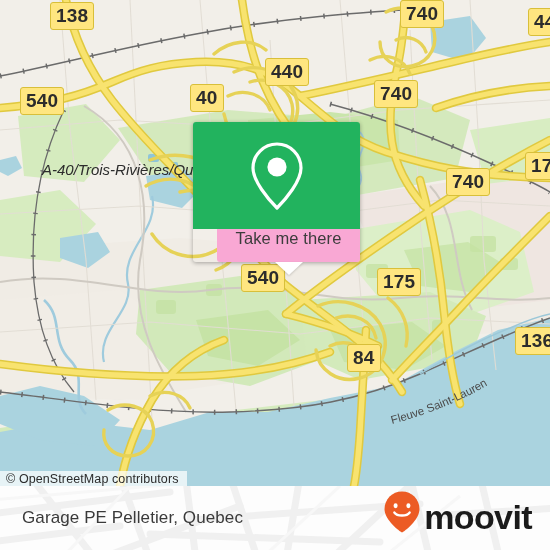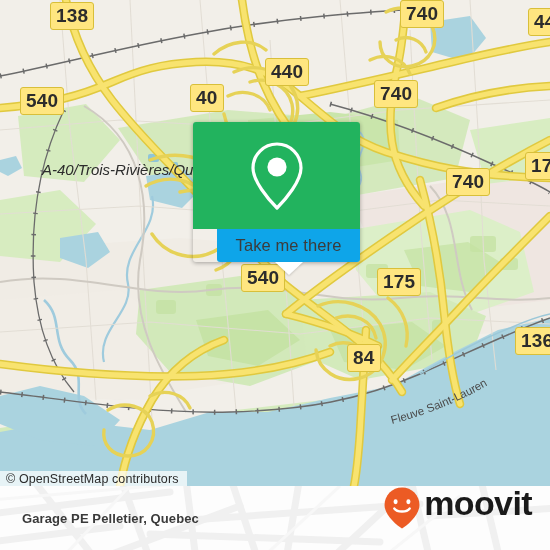--- a/index.html
+++ b/index.html
@@ -61,24 +61,24 @@
   }
   .callout-head {
     height: 107px;
     border-radius: 3px 3px 0 0;
     display: flex;
     align-items: center;
     justify-content: center;
   }
   .callout-foot {
     height: 33px;
-    background: #0ea5e9;
+    background: #f9a8d4;
     border-radius: 0 0 3px 3px;
     display: flex;
-    align-items: center;
+    align-items: flex-start;
     justify-content: center;
     position: relative;
     margin-left: 24px;
   }
   .callout-foot-label {
     font-size: 16.5px;
     color: #3c3c3c;
     letter-spacing: 0.1px;
   }
   .callout-tail {
@@ -109,33 +109,32 @@
     width: 550px; height: 64px;
     opacity: 1;
   }
   .footer-title {
     position: absolute;
     left: 22px;
     top: 0;
     height: 64px;
     display: flex;
     align-items: center;
-    font-size: 13px;
+    font-size: 17px;
     color: #3a3a3a;
     letter-spacing: 0.1px;
     z-index: 2;
-    font-weight: bold;
   }
   .brand {
     position: absolute;
     right: 18px;
     top: 0;
     height: 48px;
     display: flex;
-    align-items: flex-start;
+    align-items: flex-end;
     z-index: 2;
   }
   .brand-word {
     font-size: 34px;
     font-weight: bold;
     color: #1a1a1a;
     letter-spacing: -0.6px;
     margin-left: 2px;
     line-height: 1;
   }

